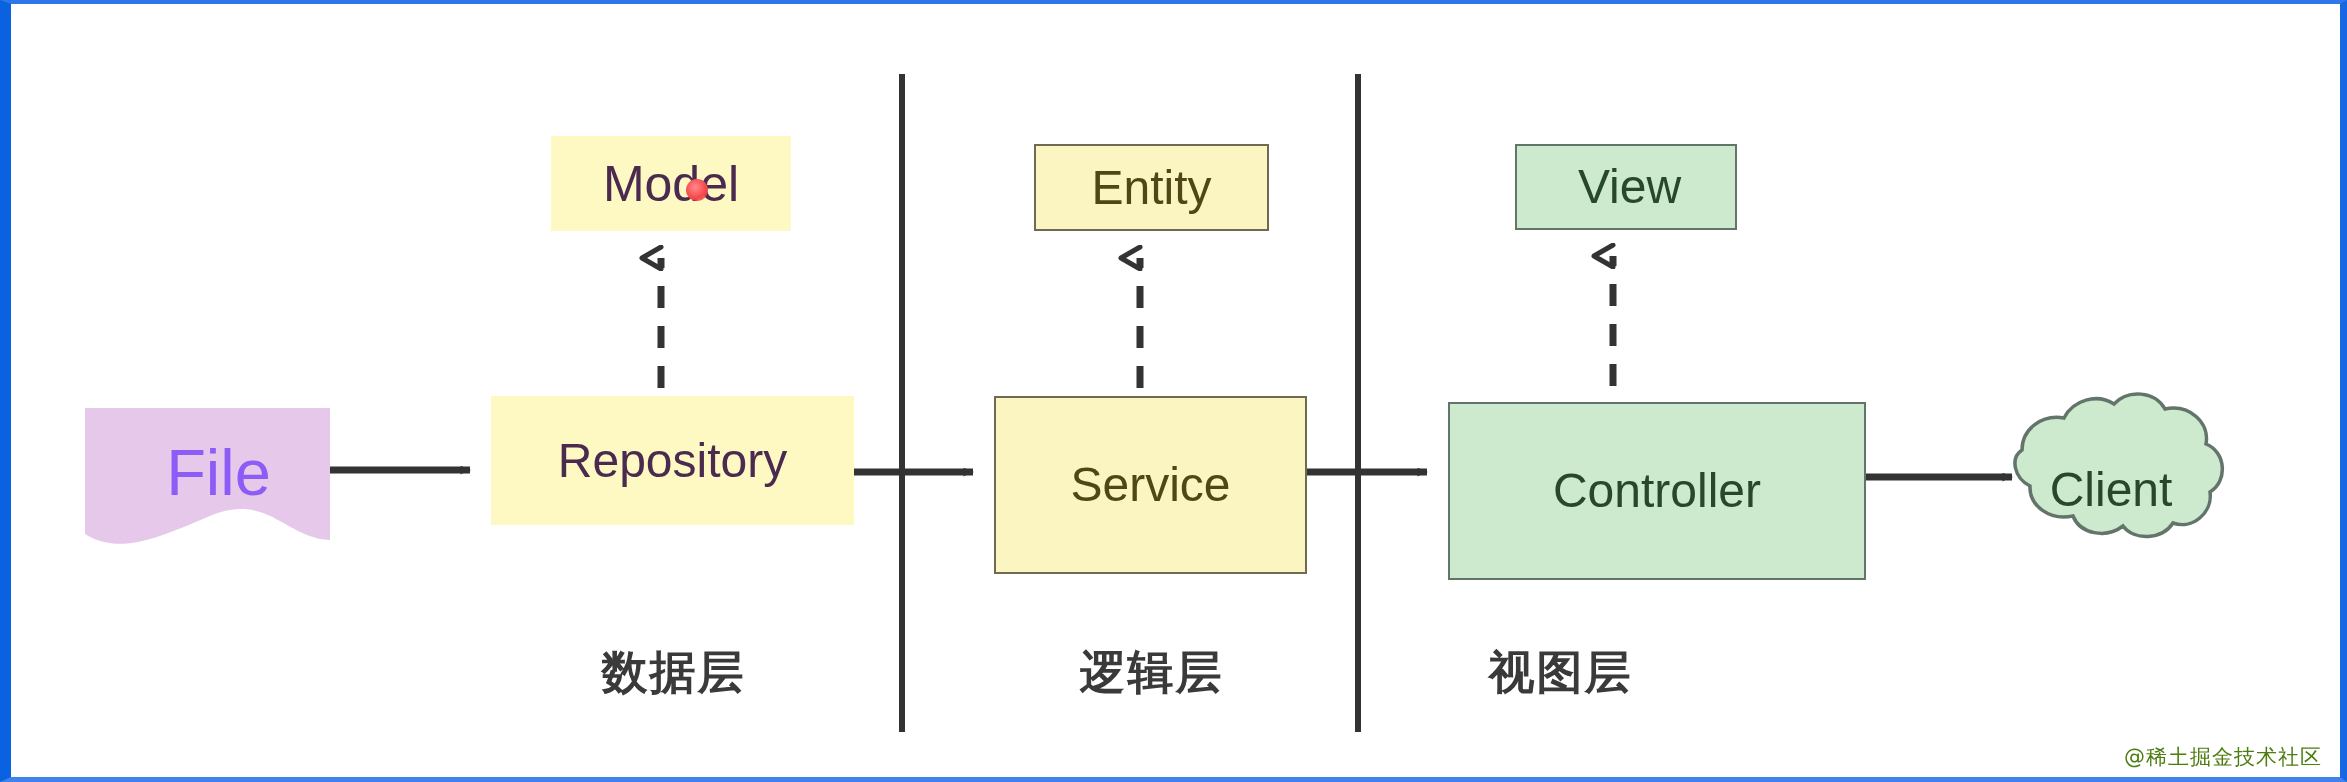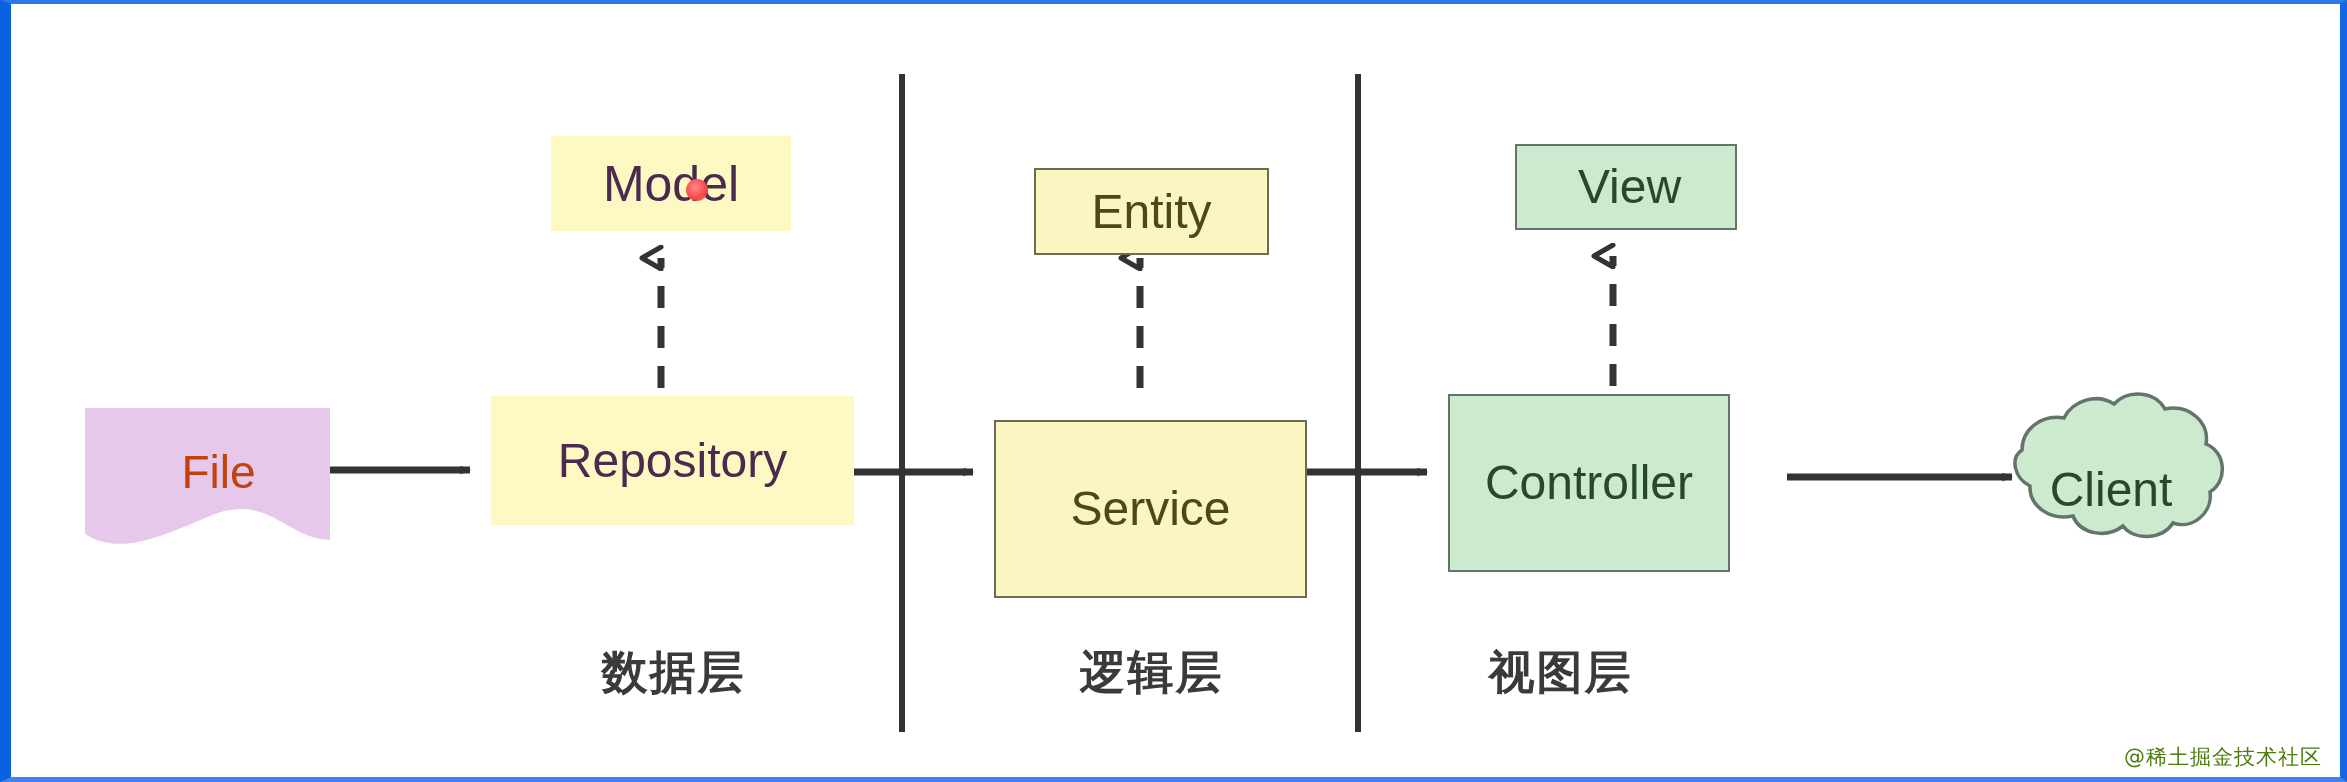--- a/index.html
+++ b/index.html
@@ -46,41 +46,40 @@
   .purple {
     background: #fef9c3;
     color: #4b2a50;
     border: none;
   }
   
   .yellow {
     background: #fbf5c2;
     color: #4f4716;
     border: 2px solid #6f6b52;
-    margin-top: 24px;
   }
   
   .green {
     background: #cde9ce;
     color: #27482b;
     border: 2px solid #63746a;
   }
   #node-model   { left: 540px; top: 132px; width: 240px; height: 95px; font-size: 50px; }
   #node-repository { left: 480px; top: 392px; width: 363px; height: 129px; font-size: 48px; }
   #node-entity  { left: 1023px; top: 140px; width: 235px; height: 87px; font-size: 48px; }
   #node-service { left: 983px; top: 392px; width: 313px; height: 178px; font-size: 48px; }
   #node-view    { left: 1504px; top: 140px; width: 222px; height: 86px; font-size: 48px; padding-left: 7px; }
-  #node-controller { left: 1437px; top: 390px; width: 282px; height: 178px; font-size: 48px; }
+  #node-controller { left: 1437px; top: 398px; width: 418px; height: 178px; font-size: 48px; }
 
   .file-label {
     position: absolute;
     left: 85px; top: 408px;
     width: 245px; height: 120px;
     display: flex; align-items: center; justify-content: center;
-    font-size: 46px; color: #c2410c;
+    font-size: 65px; color: #8b5cf6;
     pointer-events: none;
   }
   .client-label {
     position: absolute;
     left: 1985px; top: 440px;
     width: 230px; height: 90px;
     display: flex; align-items: center; justify-content: center;
     font-size: 48px; color: #27482b;
     pointer-events: none;
     text-align: center;

